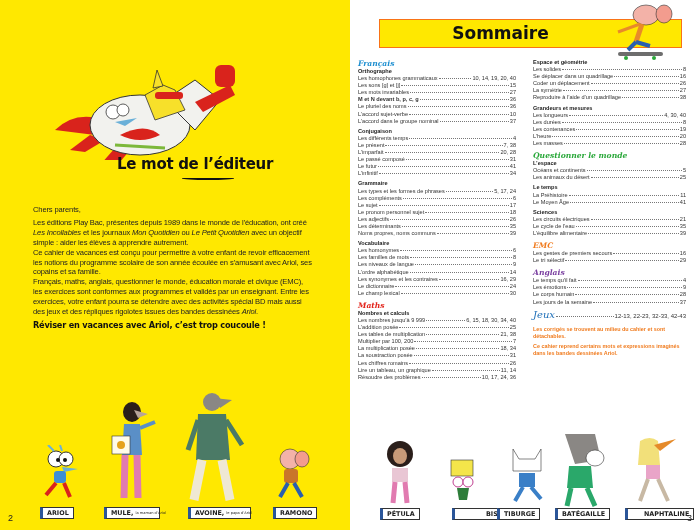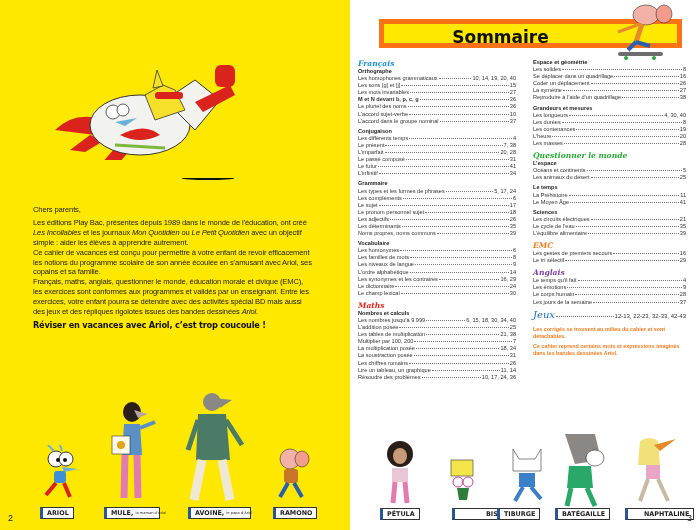--- a/index.html
+++ b/index.html
@@ -15,21 +15,21 @@
   .letter .greet { margin-bottom: 3px; }
   .letter i { }
   .letter .closing { margin-top: 4px; font-family: "DejaVu Sans", sans-serif; font-weight: bold; font-size: 8.2px; color: #111; letter-spacing: -0.2px; }
   .char { position: absolute; }
   .tag { position: absolute; background: #fff; border: 1px solid #333; border-left: 3px solid #2a5599; font-family: "DejaVu Sans", sans-serif; font-weight: bold; font-size: 6.4px; color: #222; padding: 1px 4px; white-space: nowrap; height: 12px; display: flex; align-items: center; gap: 2px; }
   .tag small { font-size: 3.6px; line-height: 4px; font-weight: normal; display: inline-block; width: 20px; }
   .page-num { position: absolute; font-size: 9px; color: #222; }
 
   
   .right-page { position: absolute; left: 350px; top: 0; width: 350px; height: 530px; background: #fff; }
-  .banner { position: absolute; left: 29px; top: 19px; width: 303px; height: 29px; background: #ffe800; border: 5px solid #f97316; }
+  .banner { position: absolute; left: 29px; top: 19px; width: 303px; height: 29px; background: #ffe800; border: 1px solid #f97316; }
   .banner-title { position: absolute; left: 0; right: 60px; top: 3px; text-align: center; font-family: "DejaVu Sans", sans-serif; font-weight: bold; font-size: 17px; color: #111; }
   .toc-col { position: absolute; top: 59px; font-size: 5.6px; line-height: 7.1px; color: #333; }
   .toc-col.c1 { left: 8px; width: 158px; }
   .toc-col.c2 { left: 183px; width: 153px; }
   .sec { font-family: "DejaVu Serif", serif; font-style: italic; font-weight: bold; font-size: 7.6px; line-height: 9px; }
   .sub { font-weight: bold; color: #222; margin-top: 3px; }
   .sub.first { margin-top: 0; }
   .row { display: flex; align-items: baseline; white-space: nowrap; }
   .row .lbl { flex: 0 0 auto; }
   .row .dots { flex: 1 1 auto; border-bottom: 1px dotted #777; margin: 0 1px; transform: translateY(-1px); min-width: 4px; }
@@ -55,20 +55,21 @@
     <path d="M100 55 L118 45 L130 50 L140 70 L110 80 Z" fill="#f7e02a" stroke="#333" stroke-width="0.8"></path>
     <path d="M108 48 L112 30 L118 46 Z" fill="#f7e02a" stroke="#333" stroke-width="0.8"></path>
     <rect x="110" y="52" width="28" height="7" rx="3" fill="#d9231c"></rect>
     <circle cx="68" cy="72" r="7" fill="#fff" stroke="#333" stroke-width="0.8"></circle>
     <circle cx="78" cy="70" r="6" fill="#fff" stroke="#333" stroke-width="0.8"></circle>
     <path d="M70 82 L92 78 L80 86 Z" fill="#6ab0d8"></path>
     <path d="M75 95 Q100 82 115 95 Q95 105 75 95 Z" fill="#d9231c"></path>
     <path d="M70 105 L120 108" stroke="#7cb83a" stroke-width="3"></path>
   </svg>
 
+  <div class="editor-title">Le mot de l’éditeur</div>
   <div class="editor-underline"></div>
 
   <div class="letter">
     <p class="greet">Chers parents,</p>
     <p><span>Les éditions Play Bac, présentes depuis 1989 dans le monde de l’éducation, ont créé </span><i>Les Incollables</i><span> et les journaux </span><i>Mon Quotidien</i><span> ou </span><i>Le Petit Quotidien</i><span> avec un objectif simple : aider les élèves à apprendre autrement.</span></p>
     <p>Ce cahier de vacances est conçu pour permettre à votre enfant de revoir efficacement les notions du programme scolaire de son année écoulée en s’amusant avec Ariol, ses copains et sa famille.</p>
     <p><span>Français, maths, anglais, questionner le monde, éducation morale et civique (EMC), les exercices sont conformes aux programmes et validés par un enseignant. Entre les exercices, votre enfant pourra se détendre avec des activités spécial BD mais aussi des jeux et des répliques rigolotes issues des bandes dessinées </span><i>Ariol</i><span>.</span></p>
     <p class="closing">Réviser en vacances avec Ariol, c’est trop coucoule !</p>
   </div>
 

